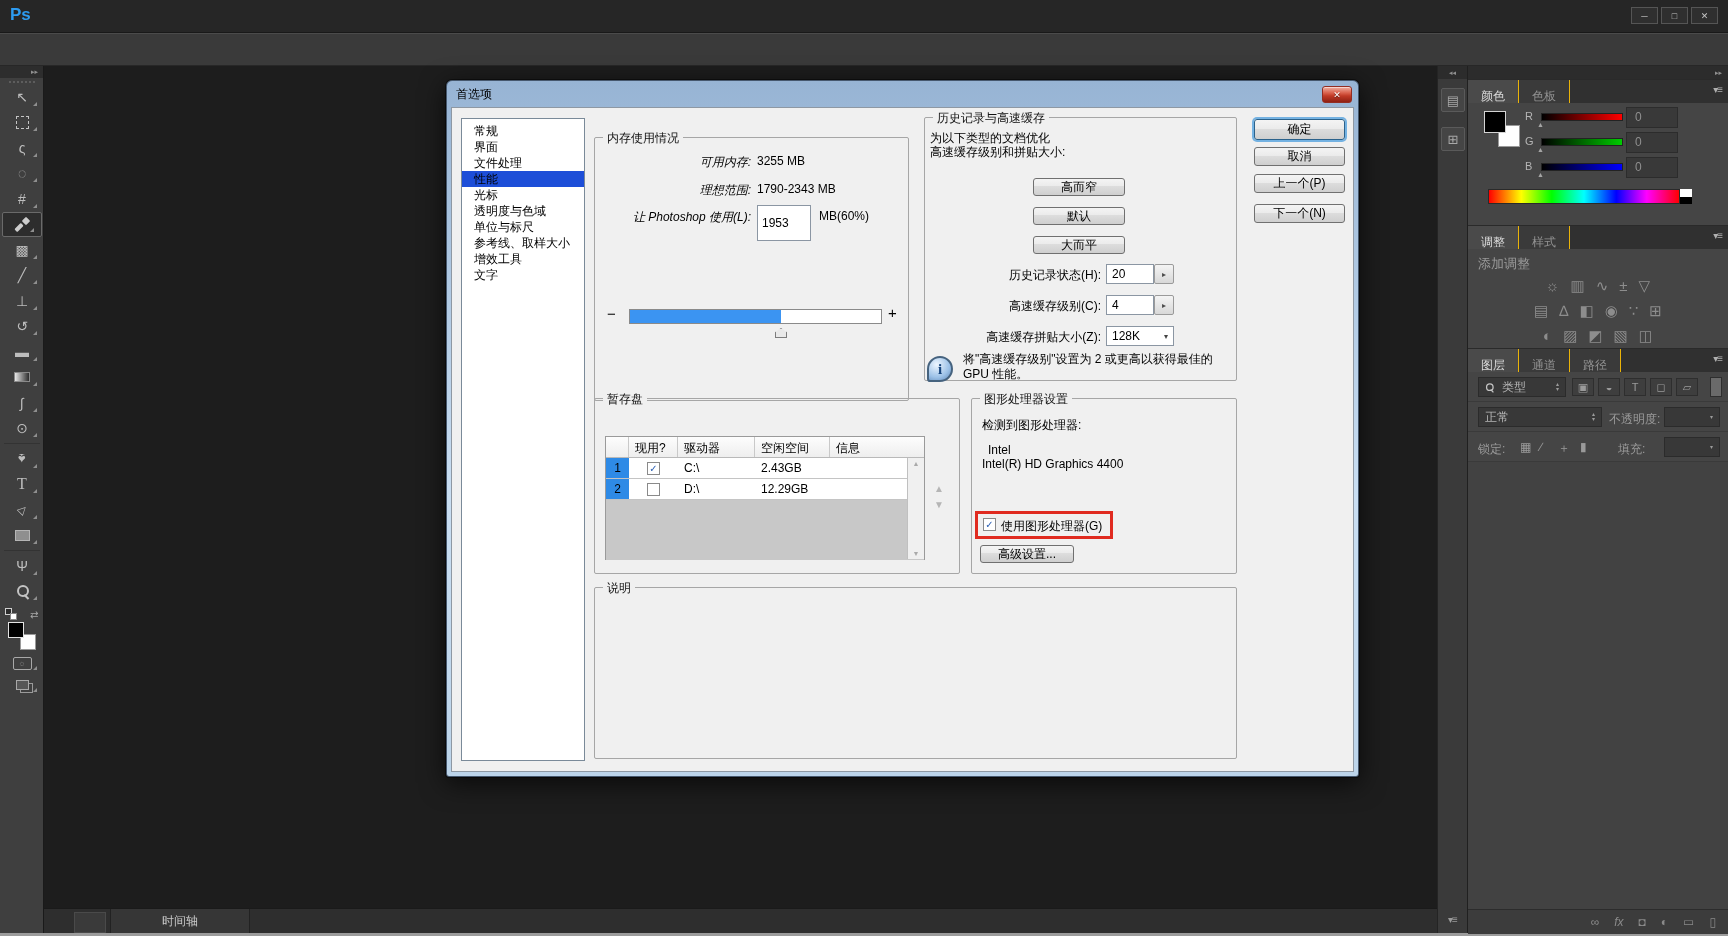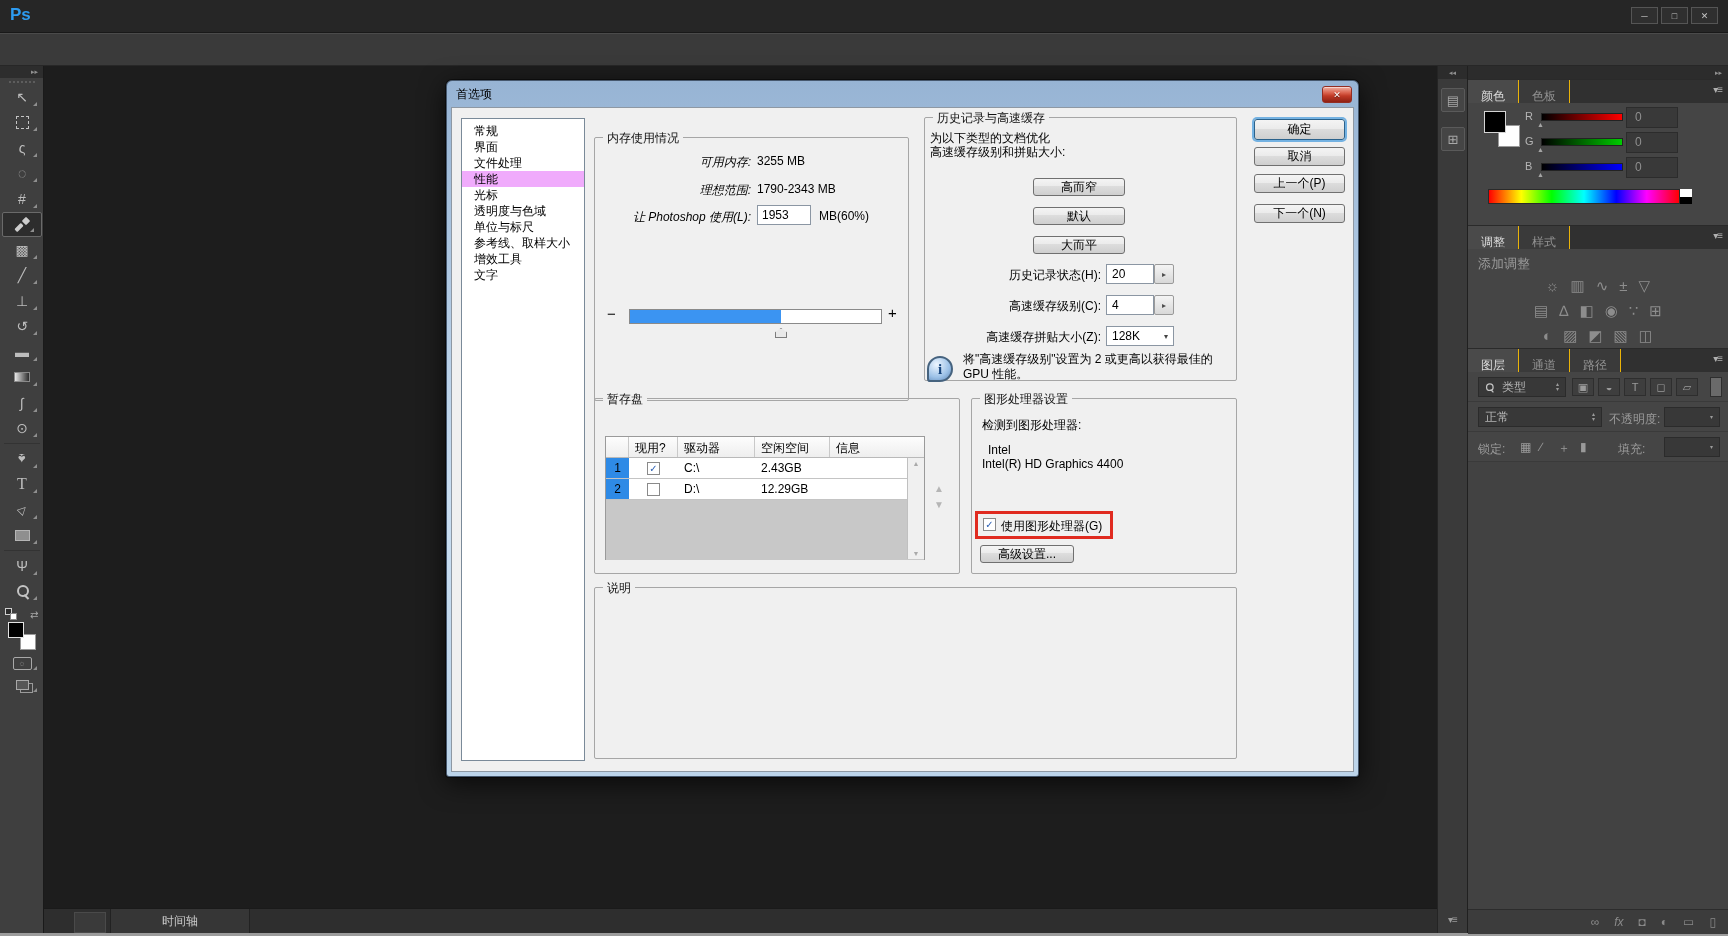--- a/index.html
+++ b/index.html
@@ -66,21 +66,21 @@
   
   #dialog{left:446px;top:80px;width:913px;height:697px;border:1px solid #46586e;border-radius:6px 6px 3px 3px;
     background:linear-gradient(#97b4d4,#c9def2 60%,#bcd4ea);box-shadow:0 0 0 1px rgba(0,0,0,.45),0 6px 26px rgba(0,0,0,.7);}
   .dlg-title{position:absolute;left:9px;top:5px;font-size:12px;color:#000;}
   .dlg-close{position:absolute;right:6px;top:5px;width:30px;height:17px;border:1px solid #932d22;border-radius:3px;
     background:linear-gradient(#f0b0a2,#d9604b 40%,#c03a26 60%,#8f2013);display:flex;align-items:center;justify-content:center;
     color:#fff;font-size:9px;font-weight:bold;text-shadow:0 1px 1px #5c150c;box-shadow:inset 0 1px 0 rgba(255,255,255,.5);}
   .dlg-body{position:absolute;left:4px;top:26px;right:4px;bottom:4px;background:#f0f0f0;border:1px solid #8e98a3;}
   .cat-list{position:absolute;left:14px;top:37px;width:124px;height:643px;background:#fff;border:1px solid #7a8a99;padding-top:4px;font-size:12px;color:#000;}
   .cat{height:16px;line-height:16px;padding:0 12px;white-space:nowrap;}
-  .cat.sel{background:#f0abfc;color:#000;}
+  .cat.sel{background:#1d4ed8;color:#000;}
   .grp{position:absolute;border:1px solid #a6a6a6;border-radius:2px;}
   .grp .lg{position:absolute;top:-8px;left:8px;background:#f0f0f0;padding:0 4px;font-size:12px;color:#121212;}
   .dtext{font-size:12px;color:#000;white-space:nowrap;}
   .mem-row{position:absolute;left:0;width:100%;display:flex;font-size:12px;color:#000;}
   .mem-row .ml{width:156px;text-align:right;font-style:italic;}
   .mem-row .mv{margin-left:6px;}
   .tb{background:#fff;border:1px solid #8b96a3;font-size:12px;color:#000;font-family:"Liberation Sans","DejaVu Sans",sans-serif;}
   .wbtn{position:absolute;display:flex;align-items:center;justify-content:center;font-size:12px;color:#000;
     background:linear-gradient(#f4f4f4,#ebebeb 45%,#dddddd 46%,#cfcfcf);border:1px solid #707070;border-radius:3px;}
   .wbtn.def{border-color:#2c628b;box-shadow:0 0 0 2px #74b2e2;}
@@ -461,21 +461,21 @@
       <span class="ml">可用内存:</span>
       <span class="mv">3255 MB</span>
     </div>
     <div class="mem-row" style="top:44px;">
       <span class="ml">理想范围:</span>
       <span class="mv">1790-2343 MB</span>
     </div>
     <div class="mem-row" style="top:71px;">
       <span class="ml">让 Photoshop 使用(L):</span>
     </div>
-    <input class="tb abs" style="left: 162px; top: 67px; width: 54px; height: 20px; padding: 0px 4px;" value="1953">
+    <input class="tb abs" style="left: 162px; top: 67px; width: 54px; height: 36px; padding: 0px 4px;" value="1953">
     <span class="dtext abs" style="left:224px;top:71px;">MB(60%)</span>
     <span class="dtext abs" style="left:12px;top:167px;font-size:15px;">−</span>
     <div class="track" style="left:34px;top:171px;width:253px;">
       <div class="fill" style="width:60%;"></div>
     </div>
     <span class="dtext abs" style="left:293px;top:166px;font-size:15px;">+</span>
     <div class="sthumb" style="left:180px;top:190px;"></div>
   </div>
 
   <div class="grp" style="left:477px;top:36px;width:313px;height:264px;">

